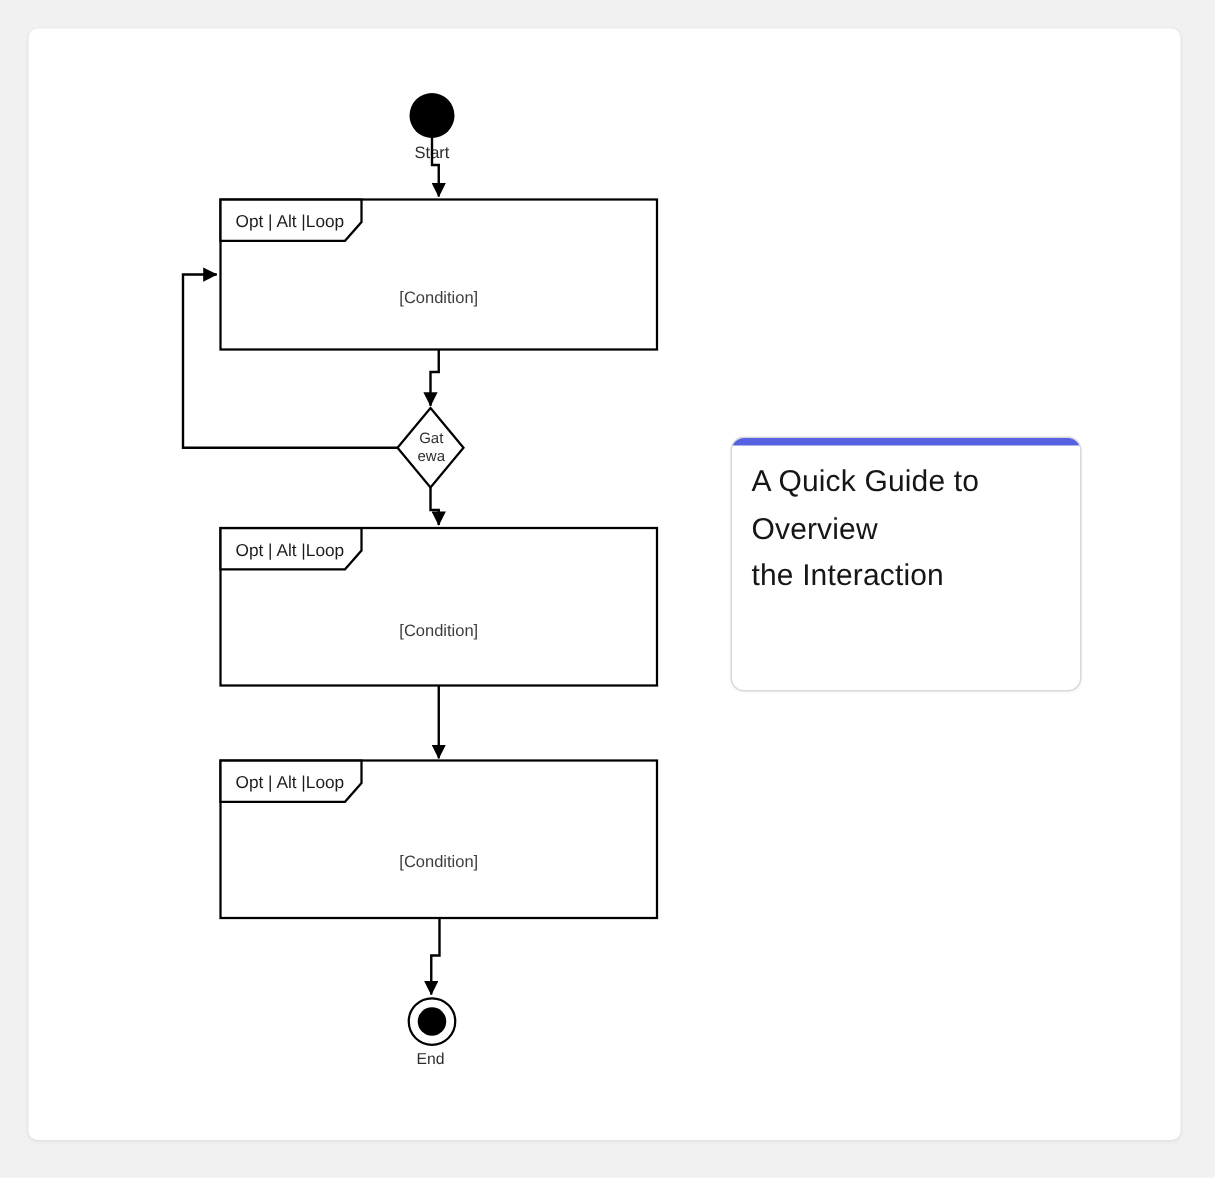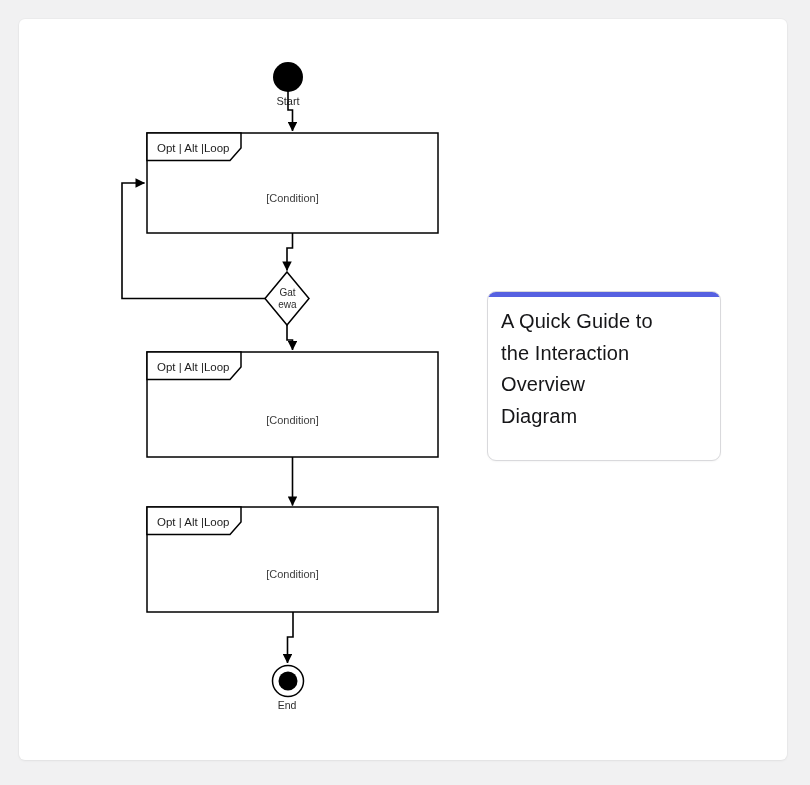--- a/index.html
+++ b/index.html
@@ -127,17 +127,16 @@
     <circle class="shape" cx="288" cy="681" r="15.5" stroke-width="2"></circle>
     <circle class="solid" cx="288" cy="681" r="9.5"></circle>
     <text class="lbl-node" x="287" y="709" style="font-size:10.5px">End</text>
   </g>
 </svg>
 
 <div class="note-card">
   <div class="accent-bar" style="background: rgb(86, 97, 225);"></div>
   <div class="note-title">
     <div>A Quick Guide to</div>
+    <div>Overview</div>
     <div>the Interaction</div>
-    <div>Overview</div>
-    <div>Diagram</div>
   </div>
 </div>
 
 </body></html>

